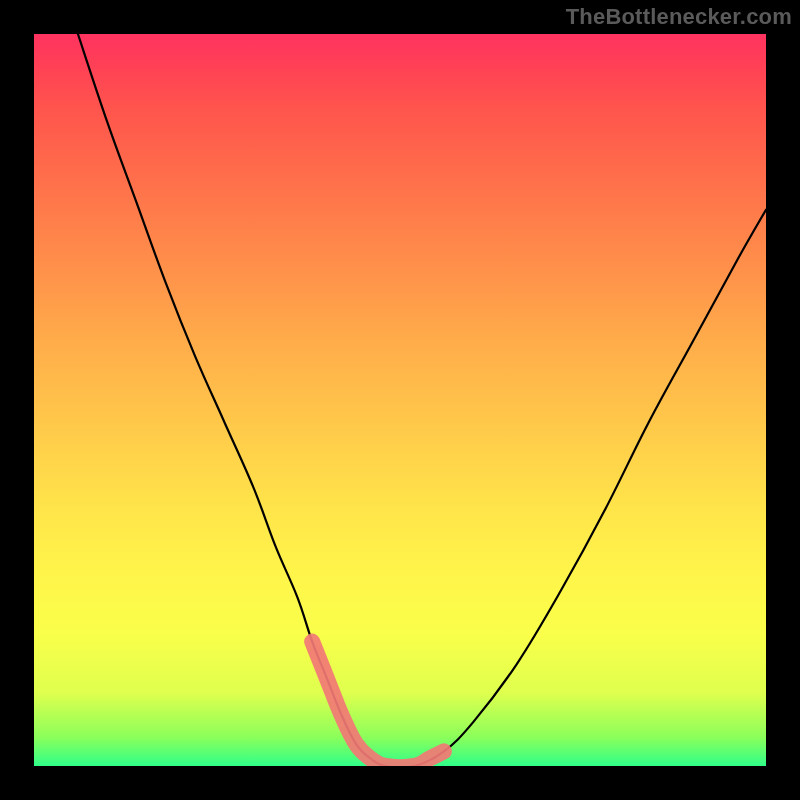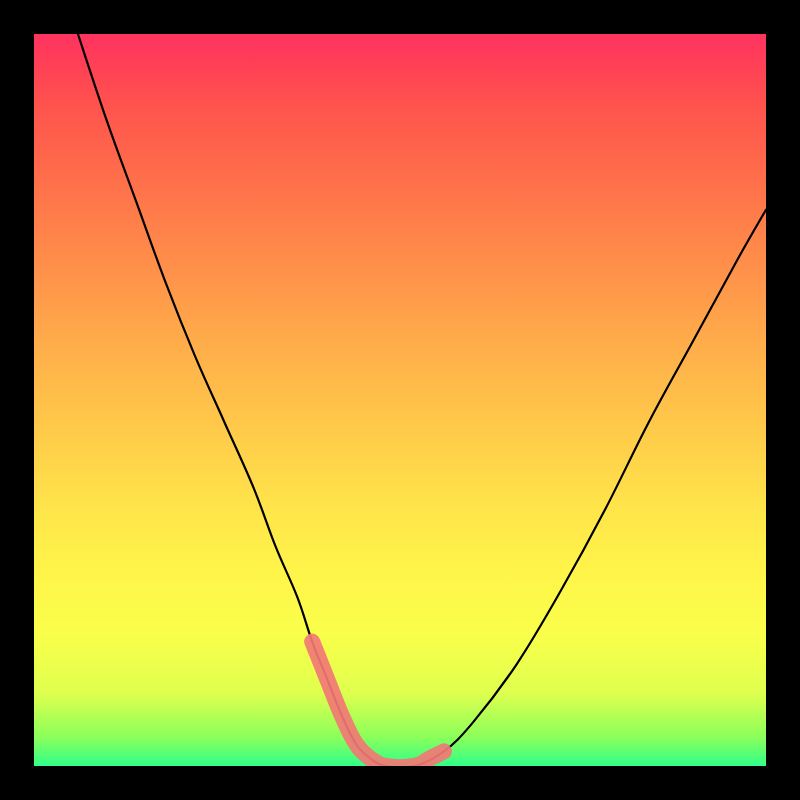--- a/index.html
+++ b/index.html
@@ -67,20 +67,21 @@
     stroke-linecap: round;
     stroke-linejoin: round;
     opacity: 0.92;
   }
 </style>
 </head>
 <body>
 
 <div class="outer">
 
+  <div class="watermark">TheBottlenecker.com</div>
 
   <div class="plot-area">
     <svg class="curves" viewBox="0 0 732 732" preserveAspectRatio="none">
       <path id="main-curve" class="main-curve" d="M 43.92 0.00 C 49.19 15.81, 62.66 57.54, 73.20 87.84 C 83.74 118.14, 91.94 139.37, 102.48 168.36 C 113.02 197.35, 121.22 221.21, 131.76 248.88 C 142.30 276.55, 150.50 297.05, 161.04 322.08 C 171.58 347.11, 179.78 364.24, 190.32 387.96 C 200.86 411.68, 210.38 431.44, 219.60 453.84 C 228.82 476.24, 233.65 492.64, 241.56 512.40 C 249.47 532.16, 256.93 546.51, 263.52 563.64 C 270.11 580.77, 272.89 593.07, 278.16 607.56 C 283.43 622.05, 287.53 630.98, 292.80 644.16 C 298.07 657.34, 302.17 668.90, 307.44 680.76 C 312.71 692.62, 316.81 702.13, 322.08 710.04 C 327.35 717.95, 331.45 720.73, 336.72 724.68 C 341.99 728.63, 343.45 730.68, 351.36 732.00 C 359.27 733.32, 370.10 734.64, 380.64 732.00 C 391.18 729.36, 399.38 725.27, 409.92 717.36 C 420.46 709.45, 426.02 703.89, 439.20 688.08 C 452.38 672.27, 467.31 653.24, 483.12 629.52 C 498.93 605.80, 511.23 583.99, 527.04 556.32 C 542.85 528.65, 555.15 506.10, 570.96 475.80 C 586.77 445.50, 599.07 418.26, 614.88 387.96 C 630.69 357.66, 642.99 336.43, 658.80 307.44 C 674.61 278.45, 689.54 250.64, 702.72 226.92 C 715.90 203.20, 726.73 184.90, 732.00 175.68"></path>
       <path id="overlay-curve" class="overlay" d="M 278.16 607.56 C 280.80 614.15, 287.53 630.98, 292.80 644.16 C 298.07 657.34, 302.17 668.90, 307.44 680.76 C 312.71 692.62, 316.81 702.13, 322.08 710.04 C 327.35 717.95, 331.45 720.73, 336.72 724.68 C 341.99 728.63, 343.45 730.68, 351.36 732.00 C 359.27 733.32, 372.73 733.32, 380.64 732.00 C 388.55 730.68, 390.01 727.32, 395.28 724.68 C 400.55 722.04, 407.28 718.68, 409.92 717.36"></path>
     </svg>
   </div>
 
 </div>
 

